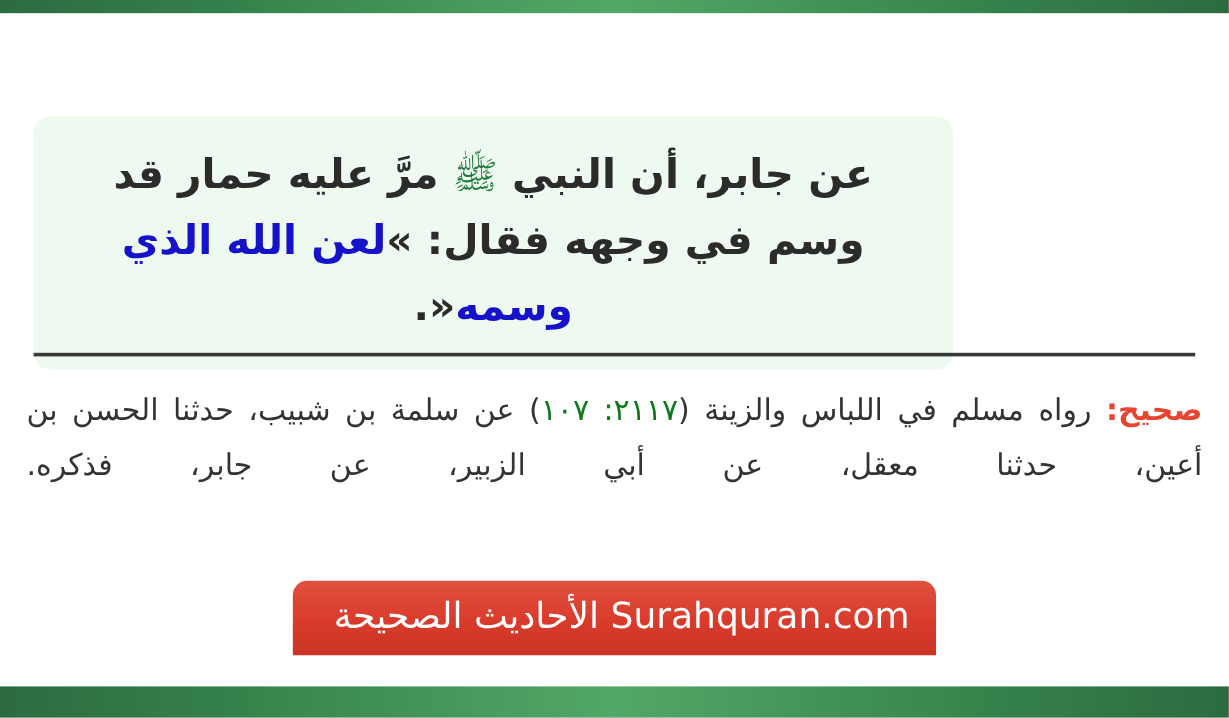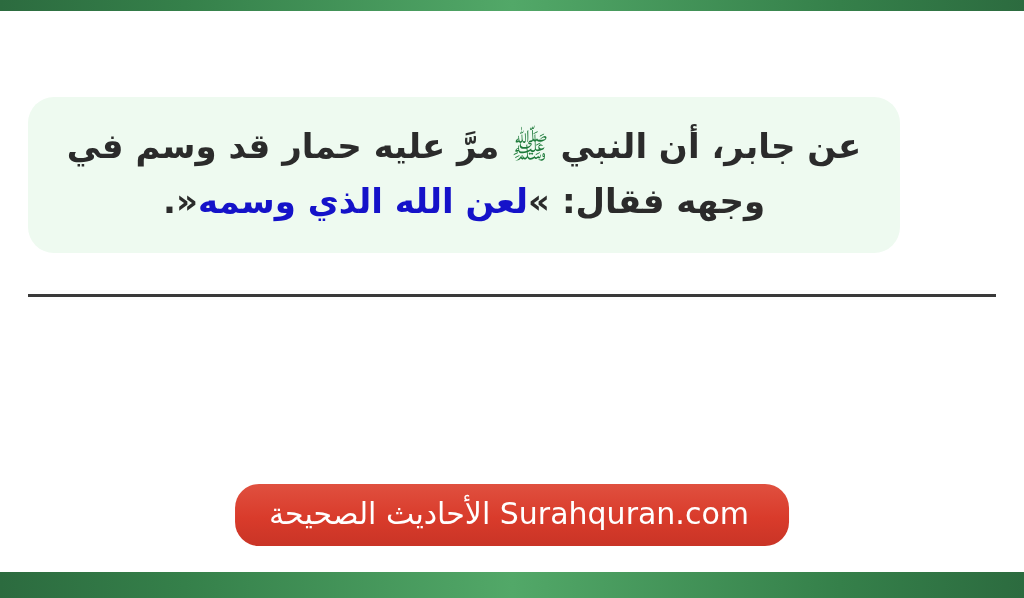--- a/index.html
+++ b/index.html
@@ -60,23 +60,23 @@
     border-bottom-left-radius: 2px;
     white-space: nowrap;
     letter-spacing: 0;
   }
 
   
   .hadith-panel {
     position: absolute;
     top: 86px;
     left: 28px;
-    width: 872px;
+    width: 766px;
     background: #eefaf0;
-    border-radius: 26px;
+    border-radius: 14px;
     padding: 22px 26px 24px 26px;
     box-sizing: border-box;
     text-align: center;
   }
   .hadith-text {
     font-size: 34px;
     font-weight: 700;
     line-height: 1.62;
     color: #2b2b2b;
     direction: rtl;
@@ -128,26 +128,25 @@
   
   .site-badge {
     position: absolute;
     bottom: 26px;
     left: 50%;
     transform: translateX(-50%);
     background: linear-gradient(to bottom, #e0503f 0%, #d93b2b 55%, #c93426 100%);
     color: #ffffff;
     font-size: 30px;
     line-height: 1;
-    padding: 15px 40px 17px 34px;
+    padding: 15px 22px 17px 34px;
     border-top-left-radius: 12px;
     border-top-right-radius: 12px;
     white-space: nowrap;
     direction: rtl;
-    border-radius: 24px;
   }
   .site-badge .domain {
     direction: ltr;
     unicode-bidi: embed;
   }
 </style>
 </head>
 <body>
 
 <div class="bar bar-top"></div>
@@ -155,16 +154,17 @@
 
 <div class="stage">
 
 
   <div class="hadith-panel">
     <p class="hadith-text"><span>عن جابر، أن النبي</span> <span class="sallam">ﷺ</span> <span>مرَّ عليه حمار قد وسم</span> <span>في وجهه فقال: »</span><span class="quote">لعن الله الذي وسمه</span><span>«.</span></p>
   </div>
 
   <div class="divider"></div>
 
+  <div class="takhrij"><span class="grade">صحيح:</span> <span>رواه مسلم في اللباس والزينة (</span><span class="ref-num">٢١١٧: ١٠٧</span><span>) عن سلمة بن شبيب، حدثنا الحسن بن أعين، حدثنا معقل، عن أبي الزبير، عن جابر، فذكره.</span></div>
 
   <div class="site-badge"><span class="domain">Surahquran.com</span> <span>الأحاديث الصحيحة</span></div>
 
 </div>
 
 </body></html>

